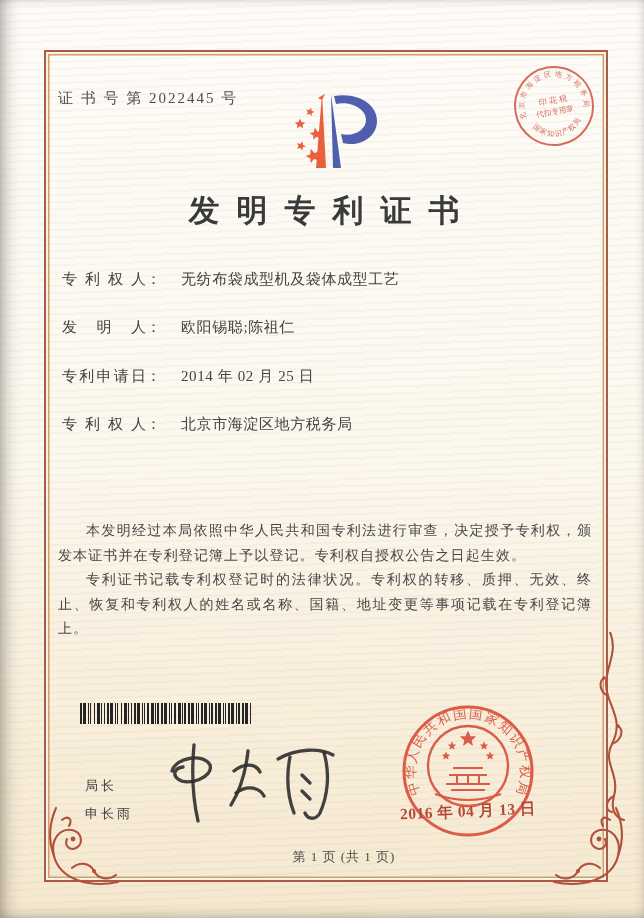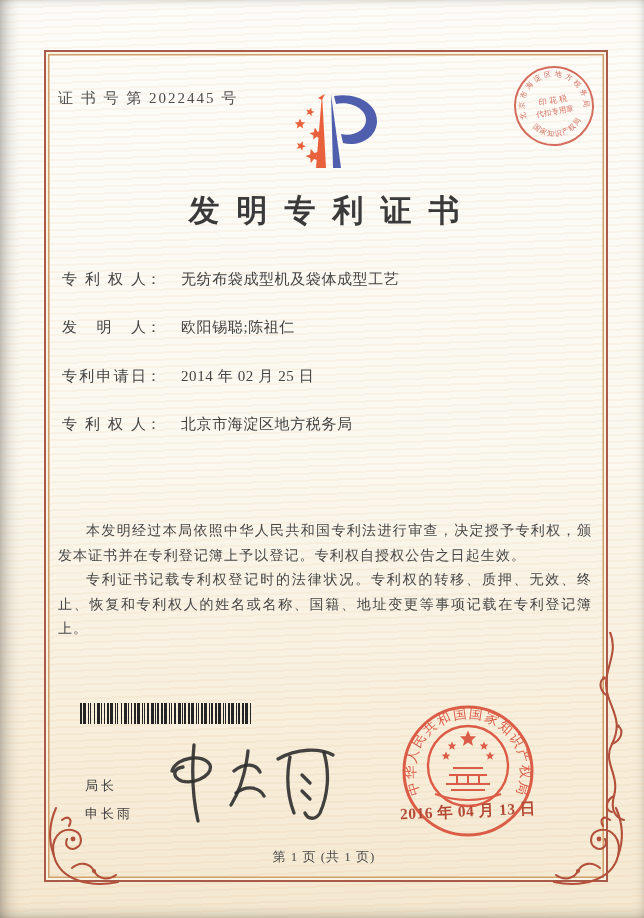--- a/index.html
+++ b/index.html
@@ -35,21 +35,21 @@
       #242424 10px 11px,transparent 11px 13.5px);}
   .signer{position:absolute;left:85px;top:772px;font-size:13px;color:#3f3f3f;
     line-height:28px;letter-spacing:3px;}
   .sigscript{position:absolute;left:152px;top:733px;}
   .seal{position:absolute;left:399px;top:702px;width:138px;height:138px;opacity:.92;}
   .sealdate{position:absolute;left:400px;top:801px;width:150px;font-size:15.5px;
     font-weight:bold;color:#b44a35;letter-spacing:.5px;transform:rotate(-2.5deg);}
   .taxstamp{position:absolute;left:512px;top:64px;width:84px;height:84px;
     opacity:.88;transform:rotate(-10deg);}
   .footer{position:absolute;left:44px;top:848px;width:560px;text-align:center;
-    font-size:13px;color:#4d4d4d;letter-spacing:1px;}
+    font-size:13px;color:#4d4d4d;letter-spacing:1px;padding-left:20px;}
   .orn path{stroke:#b2503b;fill:none;stroke-width:2.1;stroke-linecap:round;}
   .orn .fill{fill:#b2503b;stroke:none;}
   .flourish-bl{position:absolute;left:40px;top:806px;}
   .flourish-br{position:absolute;left:552px;top:806px;transform:scaleX(-1);}
   .vine{position:absolute;left:594px;top:632px;}
   .sig path{stroke:#2e2e2e;fill:none;stroke-width:3.3;stroke-linecap:round;stroke-linejoin:round;opacity:.9;}
   .sealred{stroke:#d9513b;fill:none;}
   .sealtxt{fill:#d9513b;}
   .stamptxt{fill:#cf5a49;}
 </style>

